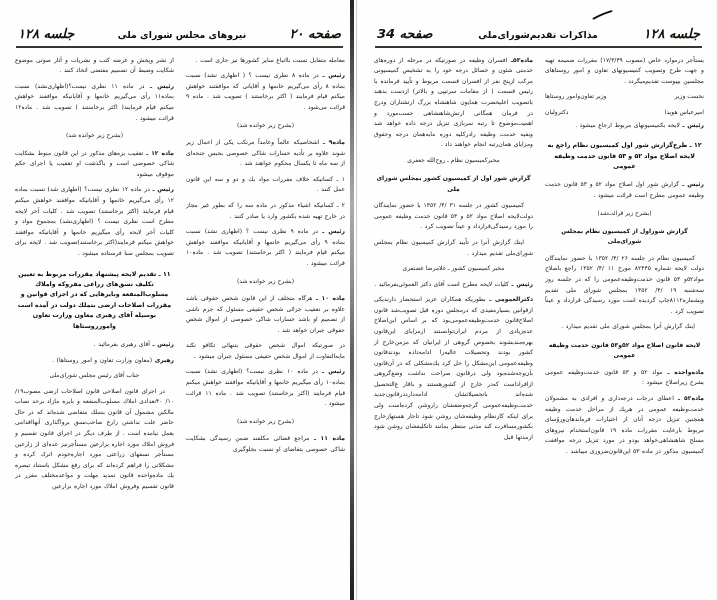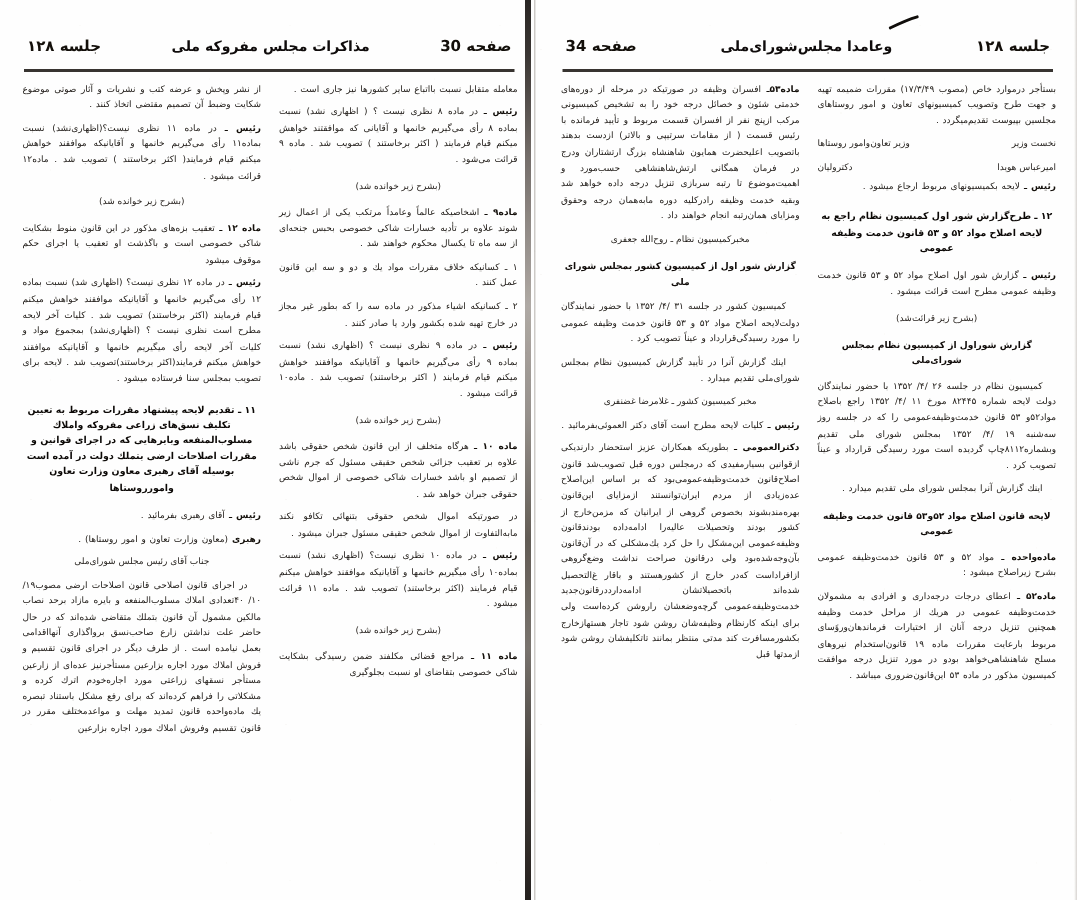--- a/index.html
+++ b/index.html
@@ -95,25 +95,26 @@
     position: relative;
     display: flex;
     flex-direction: row;
     align-items: baseline;
     justify-content: space-between;
     height: 17px;
     margin-bottom: 3px;
     padding: 0 4px;
   }
   .hdr-slot {
-    font-size: 10px;
+    font-size: 13px;
     font-weight: bold;
     color: #17130f;
     letter-spacing: .2px;
     white-space: nowrap;
+    font-style: italic;
   }
   .hdr-title {
     font-size: 9.4px;
     font-weight: bold;
     color: #131010;
     letter-spacing: .1px;
     white-space: nowrap;
   }
   .header-rule {
     height: 1.6px;
@@ -222,21 +223,21 @@
 <body>
 
 <div id="scan-sheet">
 
   <div class="page-spread">
 
     <div class="page page-left inked">
 
       <div class="page-header">
         <span class="hdr-slot">جلسه ۱۲۸</span>
-        <span class="hdr-title">وعامدا مجلس‌شورای‌ملی</span>
+        <span class="hdr-title">مذاکرات تقدیم‌شورای‌ملی</span>
         <span class="hdr-slot">صفحه 34</span>
       </div>
       <div class="header-rule"></div>
 
       <div class="columns">
         <div class="col" id="lp-colR">
             <p class="blk">بستأجر درموارد خاص (مصوب ۱۷/۳/۴۹) مقررات ضمیمه تهیه و جهت طرح وتصویب کمیسیونهای تعاون و امور روستاهای مجلسین بپیوست تقدیم‌میگردد .</p>
             <div class="sig-grid">
               <span>نخست وزیر</span>
               <span>وزیر تعاون‌وامور روستاها</span>
@@ -265,22 +266,22 @@
             <div class="sig">مخبر کمیسیون کشور ـ غلامرضا غضنفری</div>
             <p class="blk"><span class="runin">رئیس ـ </span>کلیات لایحه مطرح است آقای دکتر العموئی‌بفرمائید .</p>
             <p class="blk"><span class="runin">دکترالعمومی ـ </span>بطوریکه همکاران عزیز استحضار دارندیکی ازقوانین بسیارمفیدی که درمجلس دوره قبل تصویب‌شد قانون اصلاح‌قانون خدمت‌وظیفه‌عمومی‌بود که بر اساس این‌اصلاح عده‌زیادی از مردم ایران‌توانستند ازمزایای این‌قانون بهره‌مندبشوند بخصوص گروهی از ایرانیان که مزمن‌خارج از کشور بودند وتحصیلات عالیه‌را ادامه‌داده بودندقانون وظیفه‌عمومی این‌مشکل را حل کرد یك‌مشکلی که در آن‌قانون بآن‌وجه‌شده‌بود ولی درقانون صراحت نداشت وضع‌گروهی ازافراد‌است که‌در خارج از کشورهستند و باقار غ‌التحصیل شده‌اند باتحصیلاتشان ادامه‌دارددرقانون‌جدید خدمت‌وظیفه‌عمومی گرچه‌وضعشان را‌روشن کرده‌است ولی برای اینکه کارنظام وظیفه‌شان روشن شود تاجار هستهازخارج بکشورمسافرت کند مدتی منتظر بمانند تاتکلیفشان روشن شود ازمدتها قبل</p>
           </div>
       </div>
     </div>
 
     <div class="page page-right inked">
 
       <div class="page-header">
-        <span class="hdr-slot">صفحه 30</span>
-        <span class="hdr-title">مذاکرات مجلس مفروکه ملی</span>
+        <span class="hdr-slot">صفحه ۲۰</span>
+        <span class="hdr-title">نیروهای مجلس شورای ملی</span>
         <span class="hdr-slot">جلسه ۱۲۸</span>
       </div>
       <div class="header-rule"></div>
 
       <div class="columns">
         <div class="col" id="rp-colR">
             <p class="blk">معامله متقابل نسبت بااتباع سایر کشورها نیز جاری است .</p>
             <p class="blk"><span class="runin">رئیس ـ </span>در ماده ۸ نظری نیست ؟ ( اظهاری نشد) نسبت بماده ۸ رأی می‌گیریم خانمها و آقایانی که موافقتند خواهش میکنم قیام فرمایند ( اکثر برخاستند ) تصویب شد . ماده ۹ قرائت می‌شود .</p>
             <div class="stage">(بشرح زیر خوانده شد)</div>
             <p class="blk"><span class="runin">ماده۹ ـ </span>اشخاصیکه عالماً وعامداً مرتکب یکی از اعمال زیر شوند علاوه بر تأدیه خسارات شاکی خصوصی بحبس جنحه‌ای از سه ماه تا یکسال محکوم خواهند شد .</p>

